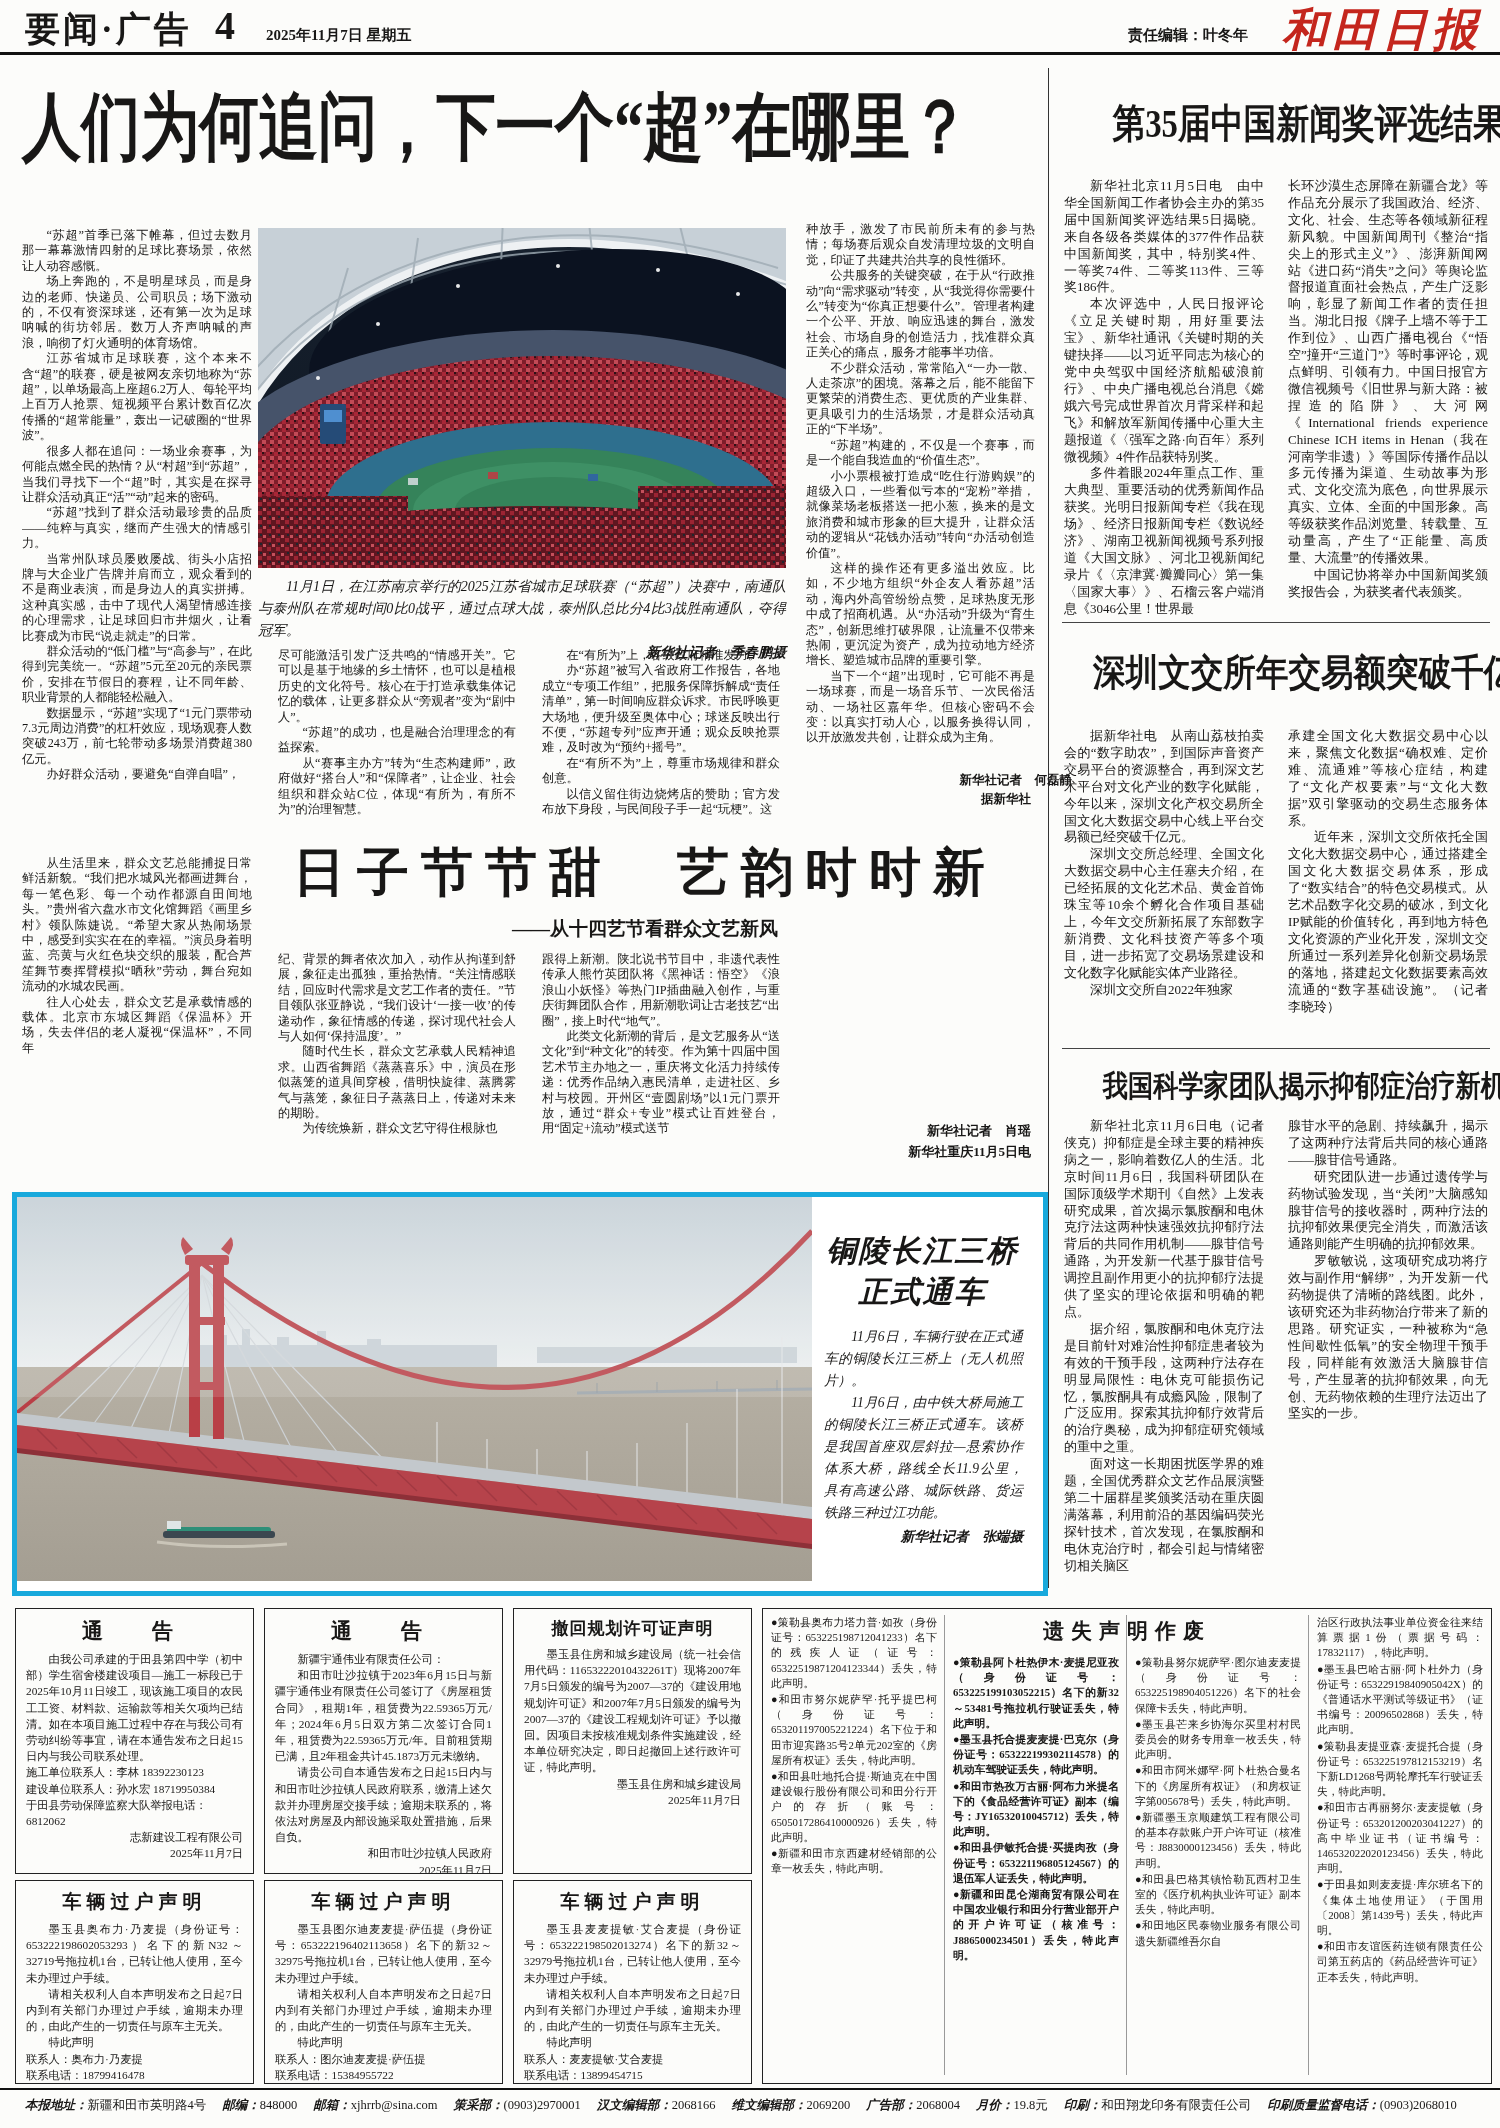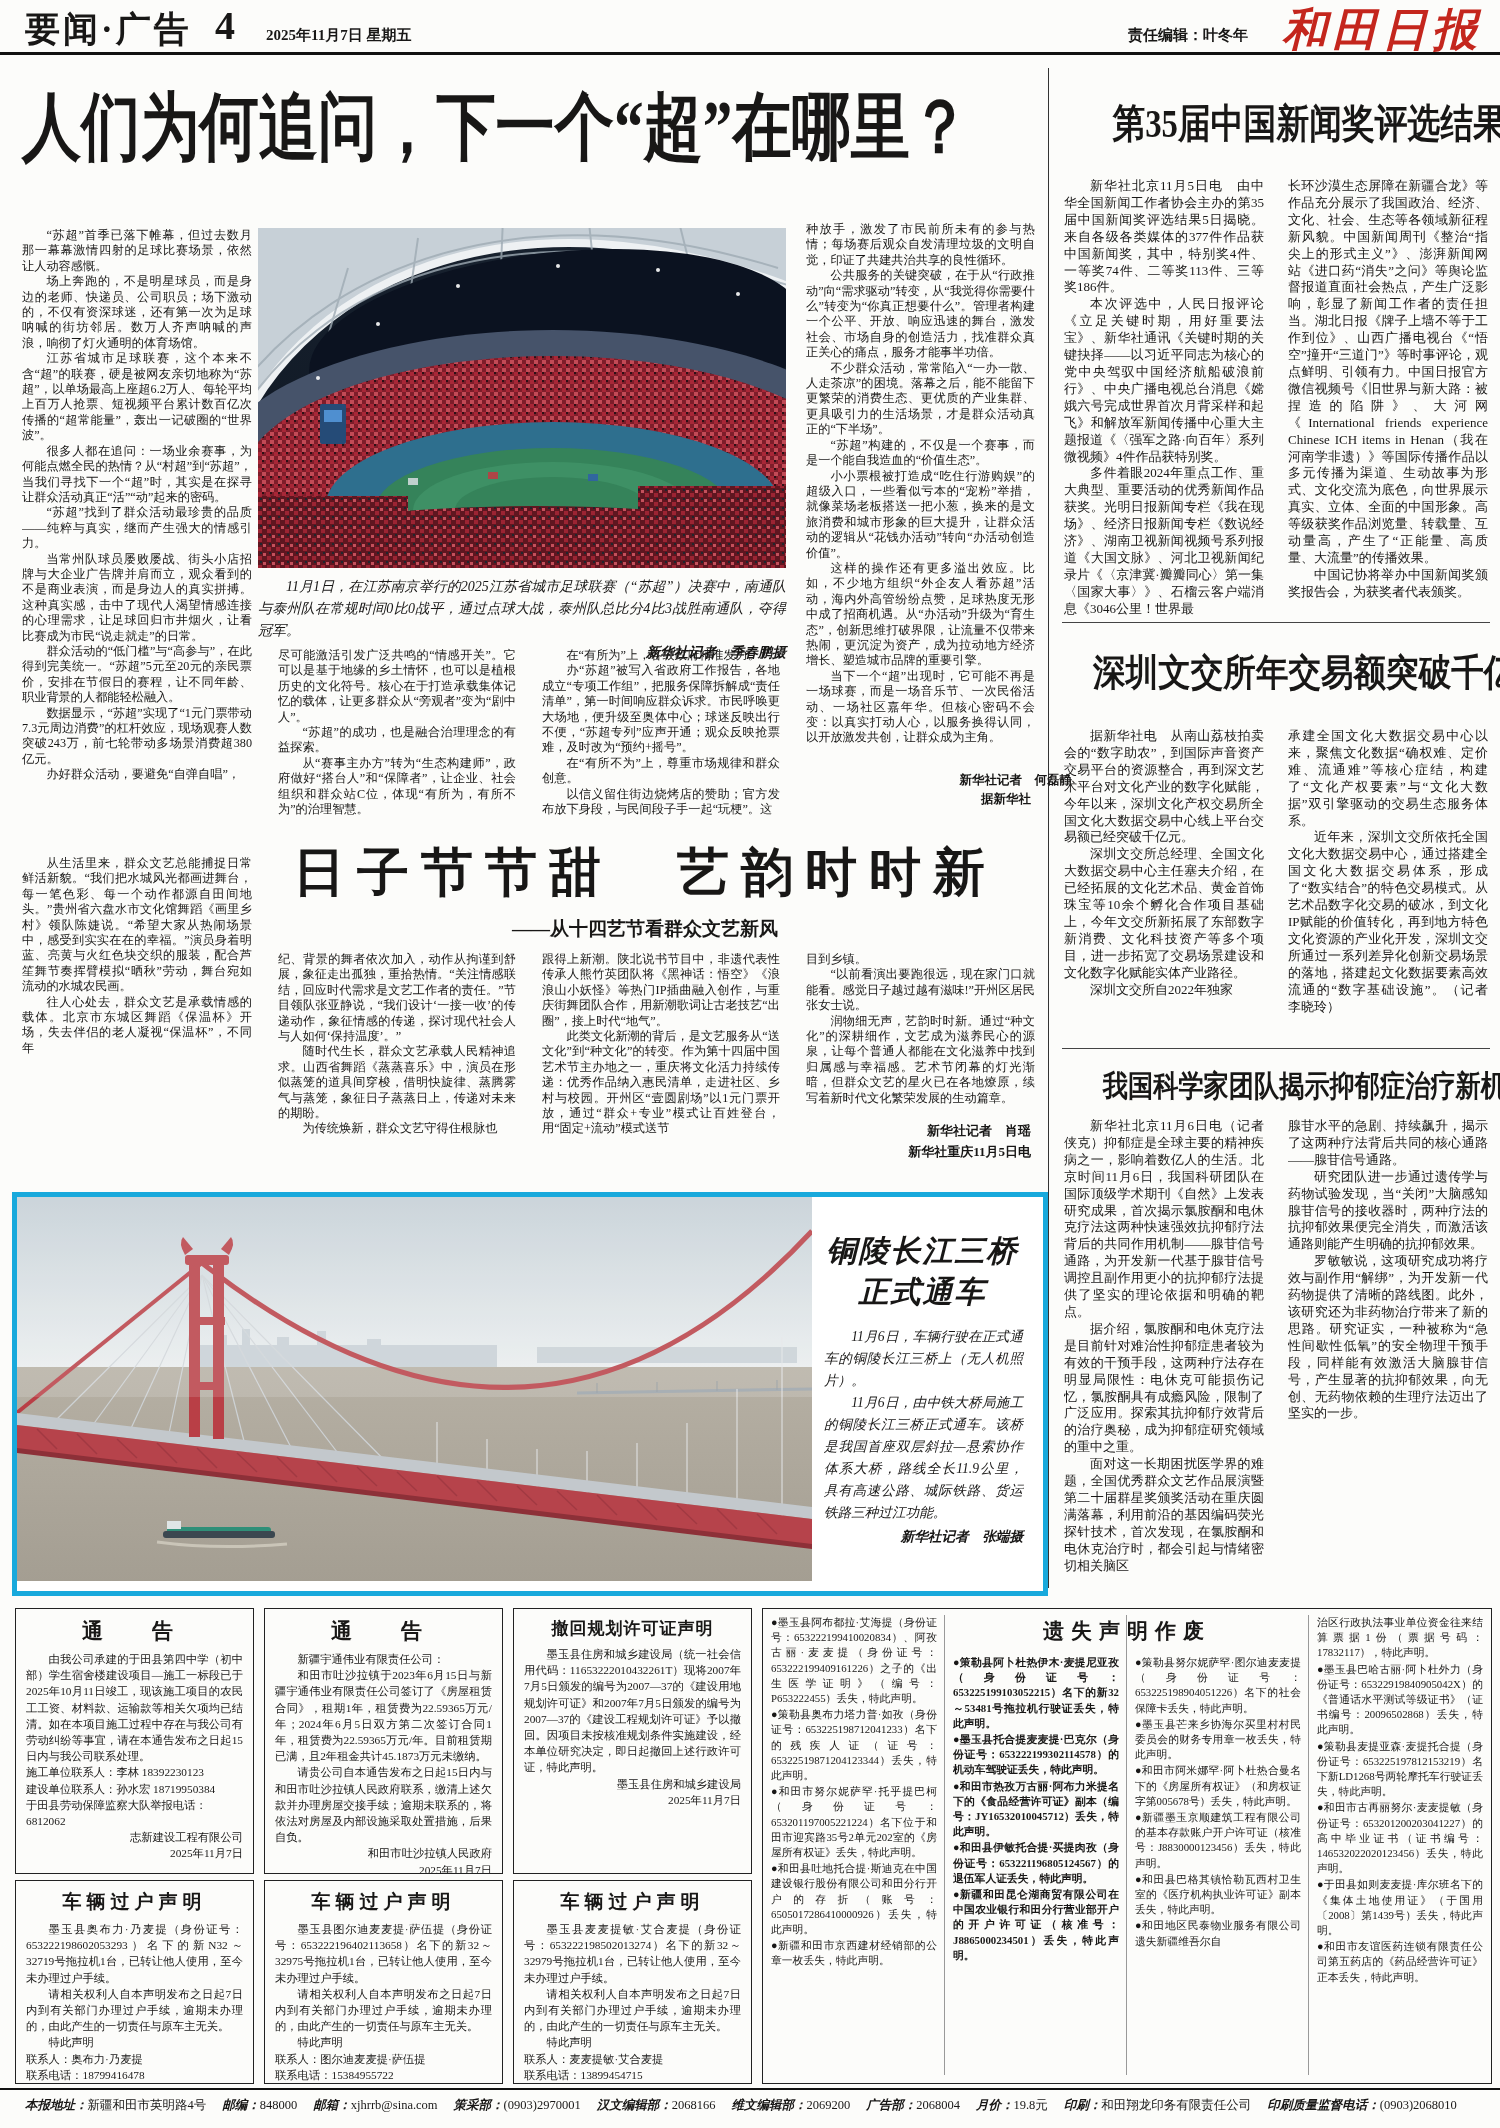--- a/index.html
+++ b/index.html
@@ -214,25 +214,20 @@
     </div>
   <div class="col c-a2 body-sm cont">
       <p>纪、背景的舞者依次加入，动作从拘谨到舒展，象征走出孤独，重拾热情。“关注情感联结，回应时代需求是文艺工作者的责任。”节目领队张亚静说，“我们设计‘一接一收’的传递动作，象征情感的传递，探讨现代社会人与人如何‘保持温度’。”</p>
       <p>随时代生长，群众文艺承载人民精神追求。山西省舞蹈《蒸蒸喜乐》中，演员在形似蒸笼的道具间穿梭，借明快旋律、蒸腾雾气与蒸笼，象征日子蒸蒸日上，传递对未来的期盼。</p>
       <p>为传统焕新，群众文艺守得住根脉也</p>
     </div>
   <div class="col c-a3 body-sm cont">
       <p>跟得上新潮。陕北说书节目中，非遗代表性传承人熊竹英团队将《黑神话：悟空》《浪浪山小妖怪》等热门IP插曲融入创作，与重庆街舞团队合作，用新潮歌词让古老技艺“出圈”，接上时代“地气”。</p>
       <p>此类文化新潮的背后，是文艺服务从“送文化”到“种文化”的转变。作为第十四届中国艺术节主办地之一，重庆将文化活力持续传递：优秀作品纳入惠民清单，走进社区、乡村与校园。开州区“壹圆剧场”以1元门票开放，通过“群众+专业”模式让百姓登台，用“固定+流动”模式送节</p>
     </div>
-  <div class="col c-a4 body-sm cont">
-      <p>目到乡镇。</p>
-      <p>“以前看演出要跑很远，现在家门口就能看。感觉日子越过越有滋味!”开州区居民张女士说。</p>
-      <p>润物细无声，艺韵时时新。通过“种文化”的深耕细作，文艺成为滋养民心的源泉，让每个普通人都能在文化滋养中找到归属感与幸福感。艺术节闭幕的灯光渐暗，但群众文艺的星火已在各地燎原，续写着新时代文化繁荣发展的生动篇章。</p>
-    </div>
   <div class="byline b-a1">新华社记者　肖瑶</div>
   <div class="byline b-a2">新华社重庆11月5日电</div>
 
   <div class="abs bridgebox">
     <div class="bridge-photo">
       <svg width="795" height="384" viewBox="0 0 795 384" xmlns="http://www.w3.org/2000/svg">
         <defs>
           <linearGradient id="bsky" x1="0" y1="0" x2="0" y2="1">
             <stop offset="0" stop-color="#c3ced5"></stop>
               <stop offset="1" stop-color="#e9edee"></stop>
@@ -447,21 +442,20 @@
         <div>联系电话：13899454715</div>
       </div>
   </div>
 
   <div class="nbox n-lost">
     <div class="lost-head">遗失声明作废</div>
     <div class="lost-sep s1"></div>
     <div class="lost-sep s2"></div>
     <div class="lost-sep s3"></div>
     <div class="lost-col lc1">
-        <p>●墨玉县阿布都拉·艾海提（身份证号：653222199410020834）、阿孜古丽·麦麦提（身份证号：653222199409161226）之子的《出生医学证明》（编号：P653222455）丢失，特此声明。</p>
         <p>●策勒县奥布力塔力普·如孜（身份证号：653225198712041233）名下的残疾人证（证号：65322519871204123344）丢失，特此声明。</p>
         <p>●和田市努尔妮萨罕·托乎提巴柯（身份证号：653201197005221224）名下位于和田市迎宾路35号2单元202室的《房屋所有权证》丢失，特此声明。</p>
         <p>●和田县吐地托合提·斯迪克在中国建设银行股份有限公司和田分行开户的存折（账号：6505017286410000926）丢失，特此声明。</p>
         <p>●新疆和田市京西建材经销部的公章一枚丢失，特此声明。</p>
       </div>
     <div class="lost-col lc2">
         <p>●策勒县阿卜杜热伊木·麦提尼亚孜（身份证号：653225199103052215）名下的新32～53481号拖拉机行驶证丢失，特此声明。</p>
         <p>●墨玉县托合提麦麦提·巴克尔（身份证号：653222199302114578）的机动车驾驶证丢失，特此声明。</p>
         <p>●和田市热孜万古丽·阿布力米提名下的《食品经营许可证》副本（编号：JY16532010045712）丢失，特此声明。</p>
         <p>●和田县伊敏托合提·买提肉孜（身份证号：653221196805124567）的退伍军人证丢失，特此声明。</p>

